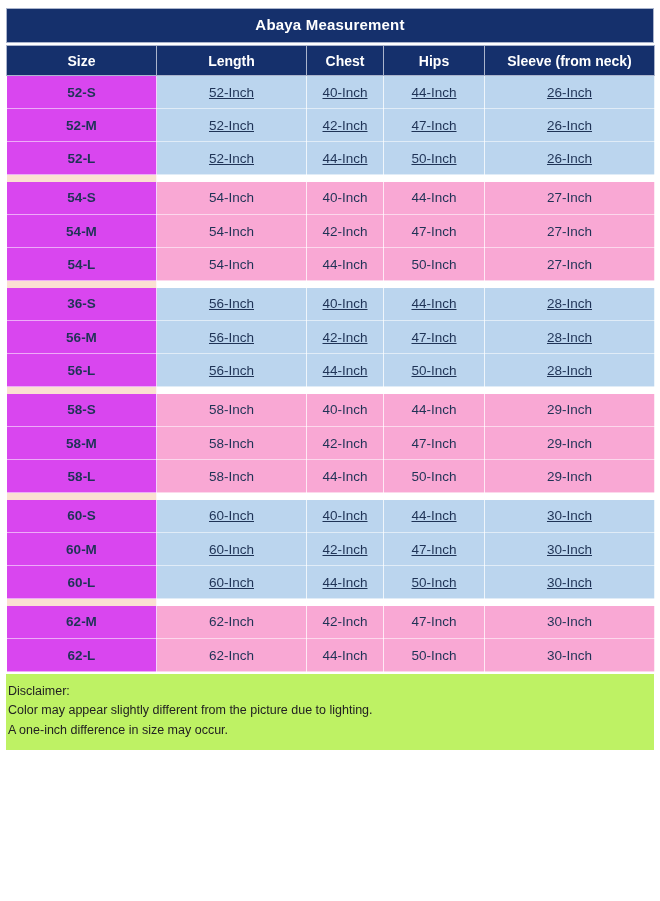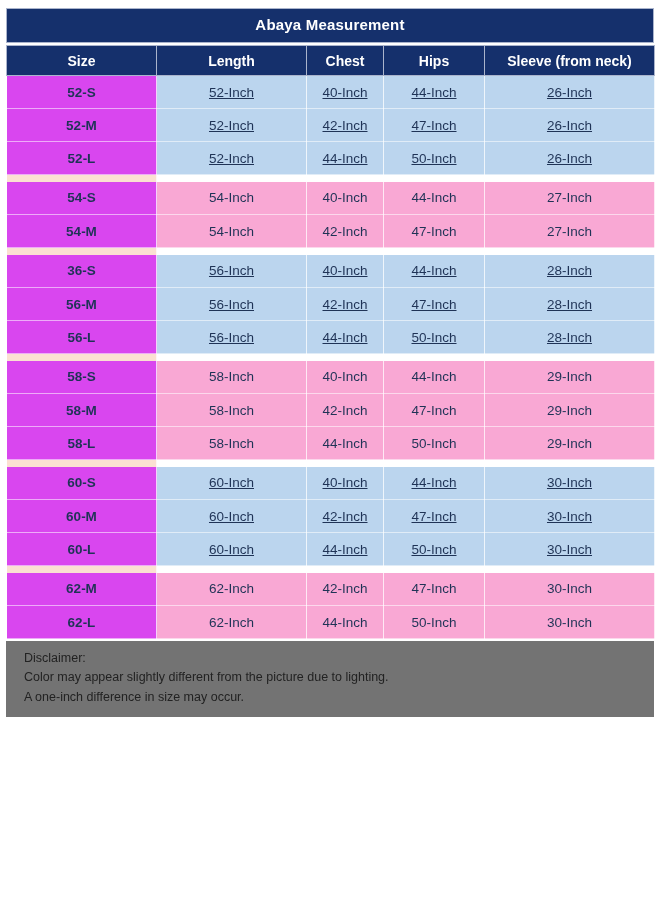--- a/index.html
+++ b/index.html
@@ -98,25 +98,25 @@
     padding: 0;
   }
   tr.group-gap td.size-cell {
     background: #FBE0D2;
     border-left: 1px solid rgba(255,255,255,0.75);
     border-right: 1px solid rgba(255,255,255,0.75);
   }
 
   
   .disclaimer {
-    background: #737373;
+    background: #bef264;
     color: #222222;
     font-size: 12.5px;
     line-height: 1.55;
-    padding: 8px 10px 10px 18px;
+    padding: 8px 10px 10px 2px;
     box-sizing: border-box;
     width: 648px;
     margin-top: 2px;
   }
   .disclaimer .line {
     white-space: nowrap;
   }
 </style>
 </head>
 <body>
@@ -179,20 +179,27 @@
             <td class="val-green">44-Inch</td>
             <td class="val-green">27-Inch</td>
           </tr>
           <tr>
             <td class="size-cell">54-M</td>
             <td class="val-green">54-Inch</td>
             <td class="val-green">42-Inch</td>
             <td class="val-green">47-Inch</td>
             <td class="val-green">27-Inch</td>
           </tr>
+          <tr>
+            <td class="size-cell">54-L</td>
+            <td class="val-green">54-Inch</td>
+            <td class="val-green">44-Inch</td>
+            <td class="val-green">50-Inch</td>
+            <td class="val-green">27-Inch</td>
+          </tr>
           <tr class="group-gap">
             <td class="size-cell"></td>
             <td></td>
             <td></td>
             <td></td>
             <td></td>
           </tr>
           <tr>
             <td class="size-cell">36-S</td>
             <td class="val-blue">56-Inch</td>

